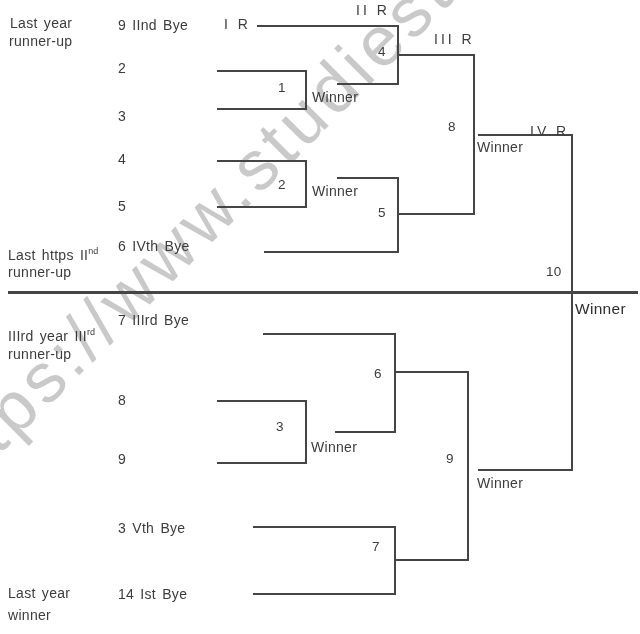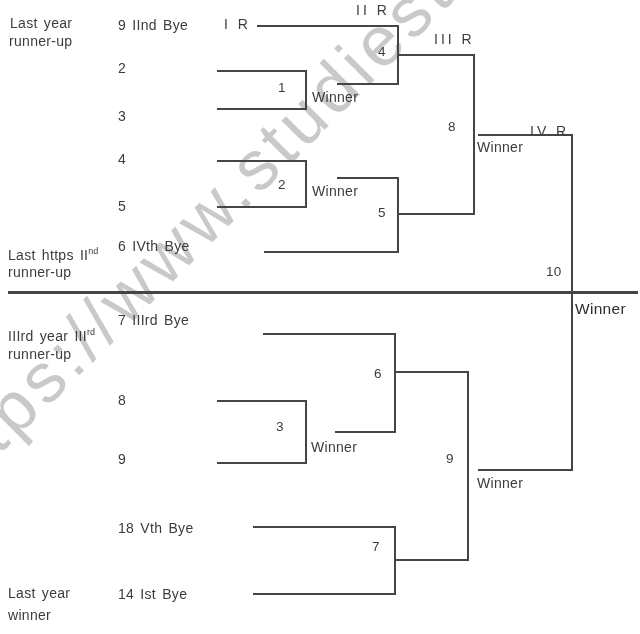--- a/index.html
+++ b/index.html
@@ -105,20 +105,20 @@
 
   <div class="txt" style="left:118px;top:393px">8</div>
   <div class="txt mnum" style="left:276px;top:420px">3</div>
   <div class="txt mnum" style="left:374px;top:367px">6</div>
   <div class="txt winner" style="left:311px;top:440px">Winner</div>
   <div class="txt" style="left:118px;top:452px">9</div>
 
   <div class="txt mnum" style="left:446px;top:452px">9</div>
   <div class="txt winner" style="left:477px;top:476px">Winner</div>
 
-  <div class="txt" style="left:118px;top:521px">18 Vth Bye</div>
+  <div class="txt" style="left:118px;top:521px">3 Vth Bye</div>
   <div class="txt mnum" style="left:372px;top:540px">7</div>
 
   <div class="txt" style="left:8px;top:586px">Last year</div>
   <div class="txt" style="left:8px;top:608px">winner</div>
   <div class="txt" style="left:118px;top:587px">14 Ist Bye</div>
 
 </div>
 
 </body></html>

